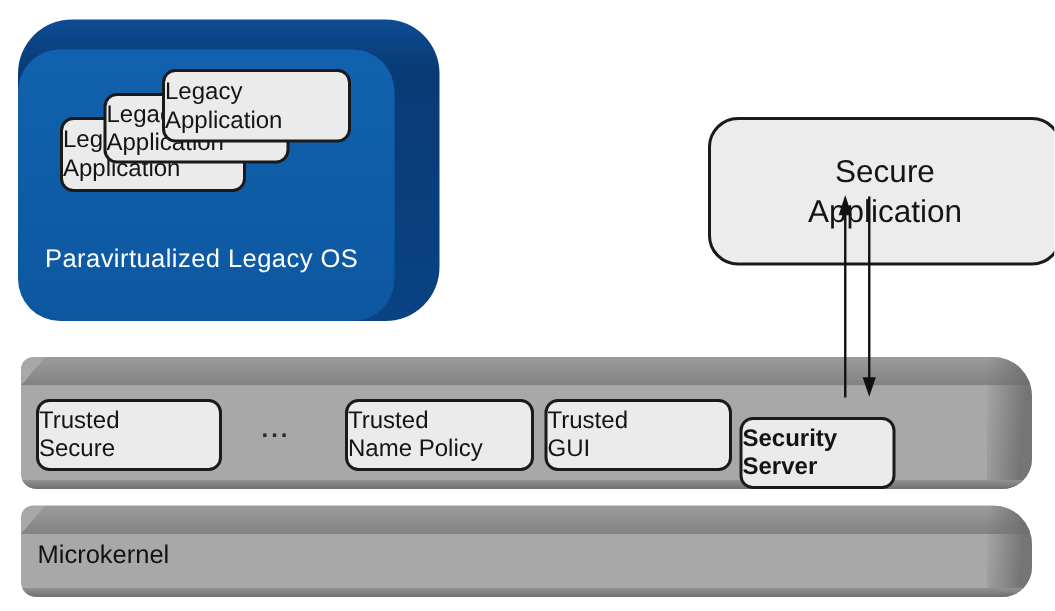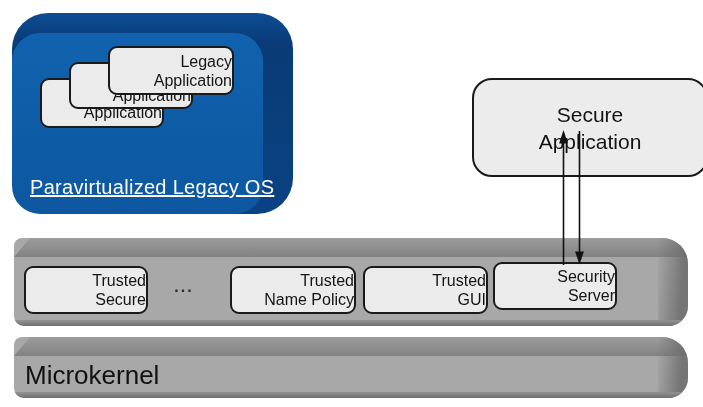--- a/index.html
+++ b/index.html
@@ -15,32 +15,31 @@
     position:absolute;left:12px;top:13px;width:281px;height:201px;
     border-radius:36px;
     background:linear-gradient(180deg,#0e4c93 0%,#093b76 16%,#0a4283 100%);
   }
   .blue-face{
     position:absolute;left:0;top:20px;right:30px;bottom:0;
     border-radius:28px;
     background:linear-gradient(180deg,var(--legacy-os-face,#1162ae) 0%,#0d57a0 100%);
   }
   .os-label{
-    position:absolute;left:30px;top:176px;width:250px;
-    color:var(--os-label-text,#ffffff);font-size:20px;letter-spacing:.3px;
+    position:absolute;left:30px;top:163px;width:250px;
+    color:var(--os-label-text,#ffffff);font-size:17px;letter-spacing:.3px;
     white-space:nowrap;
-    text-decoration:underline;
   }
   
   .app-box,.svc-box{
     position:absolute;
     background:var(--box-fill,#ebebeb);
     border:2px solid var(--box-border,#1a1a1a);
     border-radius:9px;
-    display:flex;flex-direction:column;align-items:flex-end;justify-content:center;
+    display:flex;flex-direction:column;align-items:flex-start;justify-content:center;
     font-size:16px;line-height:19px;color:#141414;
     text-align:center;box-sizing:border-box;
     white-space:nowrap;
   }
   .app-back {left:40px;top:78px;width:124px;height:50px;z-index:3;}
   .app-mid  {left:69px;top:62px;width:124px;height:47px;z-index:4;}
   .app-front{left:108px;top:46px;width:126px;height:49px;z-index:5;}
   
   .secure-box{
     position:absolute;left:472px;top:31px;width:236px;height:99px;
@@ -67,29 +66,29 @@
   }
   .slab-bottom{
     position:absolute;left:0;right:0;bottom:0;height:6px;
     background:linear-gradient(0deg,#6f6f6f,#929292);
   }
   .services-slab{top:238px;height:88px;z-index:2;}
   .kernel-slab{top:337px;height:61px;z-index:2;}
   .svc-loader {left:10px; top:28px;width:124px;height:48px;}
   .svc-names  {left:216px;top:28px;width:126px;height:48px;}
   .svc-gui    {left:349px;top:28px;width:125px;height:48px;}
-  .svc-policy {left:479px;top:24px;width:124px;height:48px;}
+  .svc-policy {left:479px;top:40px;width:104px;height:48px;font-weight:bold;}
   .dots{
     position:absolute;left:150px;top:40px;width:40px;
     text-align:center;font-size:16px;font-weight:bold;color:#2a2a2a;
     letter-spacing:2px;
   }
   .kernel-label{
     position:absolute;left:11px;top:23px;
-    font-size:26px;color:#111111;white-space:nowrap;
+    font-size:17px;color:#111111;white-space:nowrap;
   }
   
   .arrows{
     position:absolute;left:0;top:0;width:703px;height:407px;
     z-index:10;pointer-events:none;
   }
 </style>
 </head>
 <body>
 

